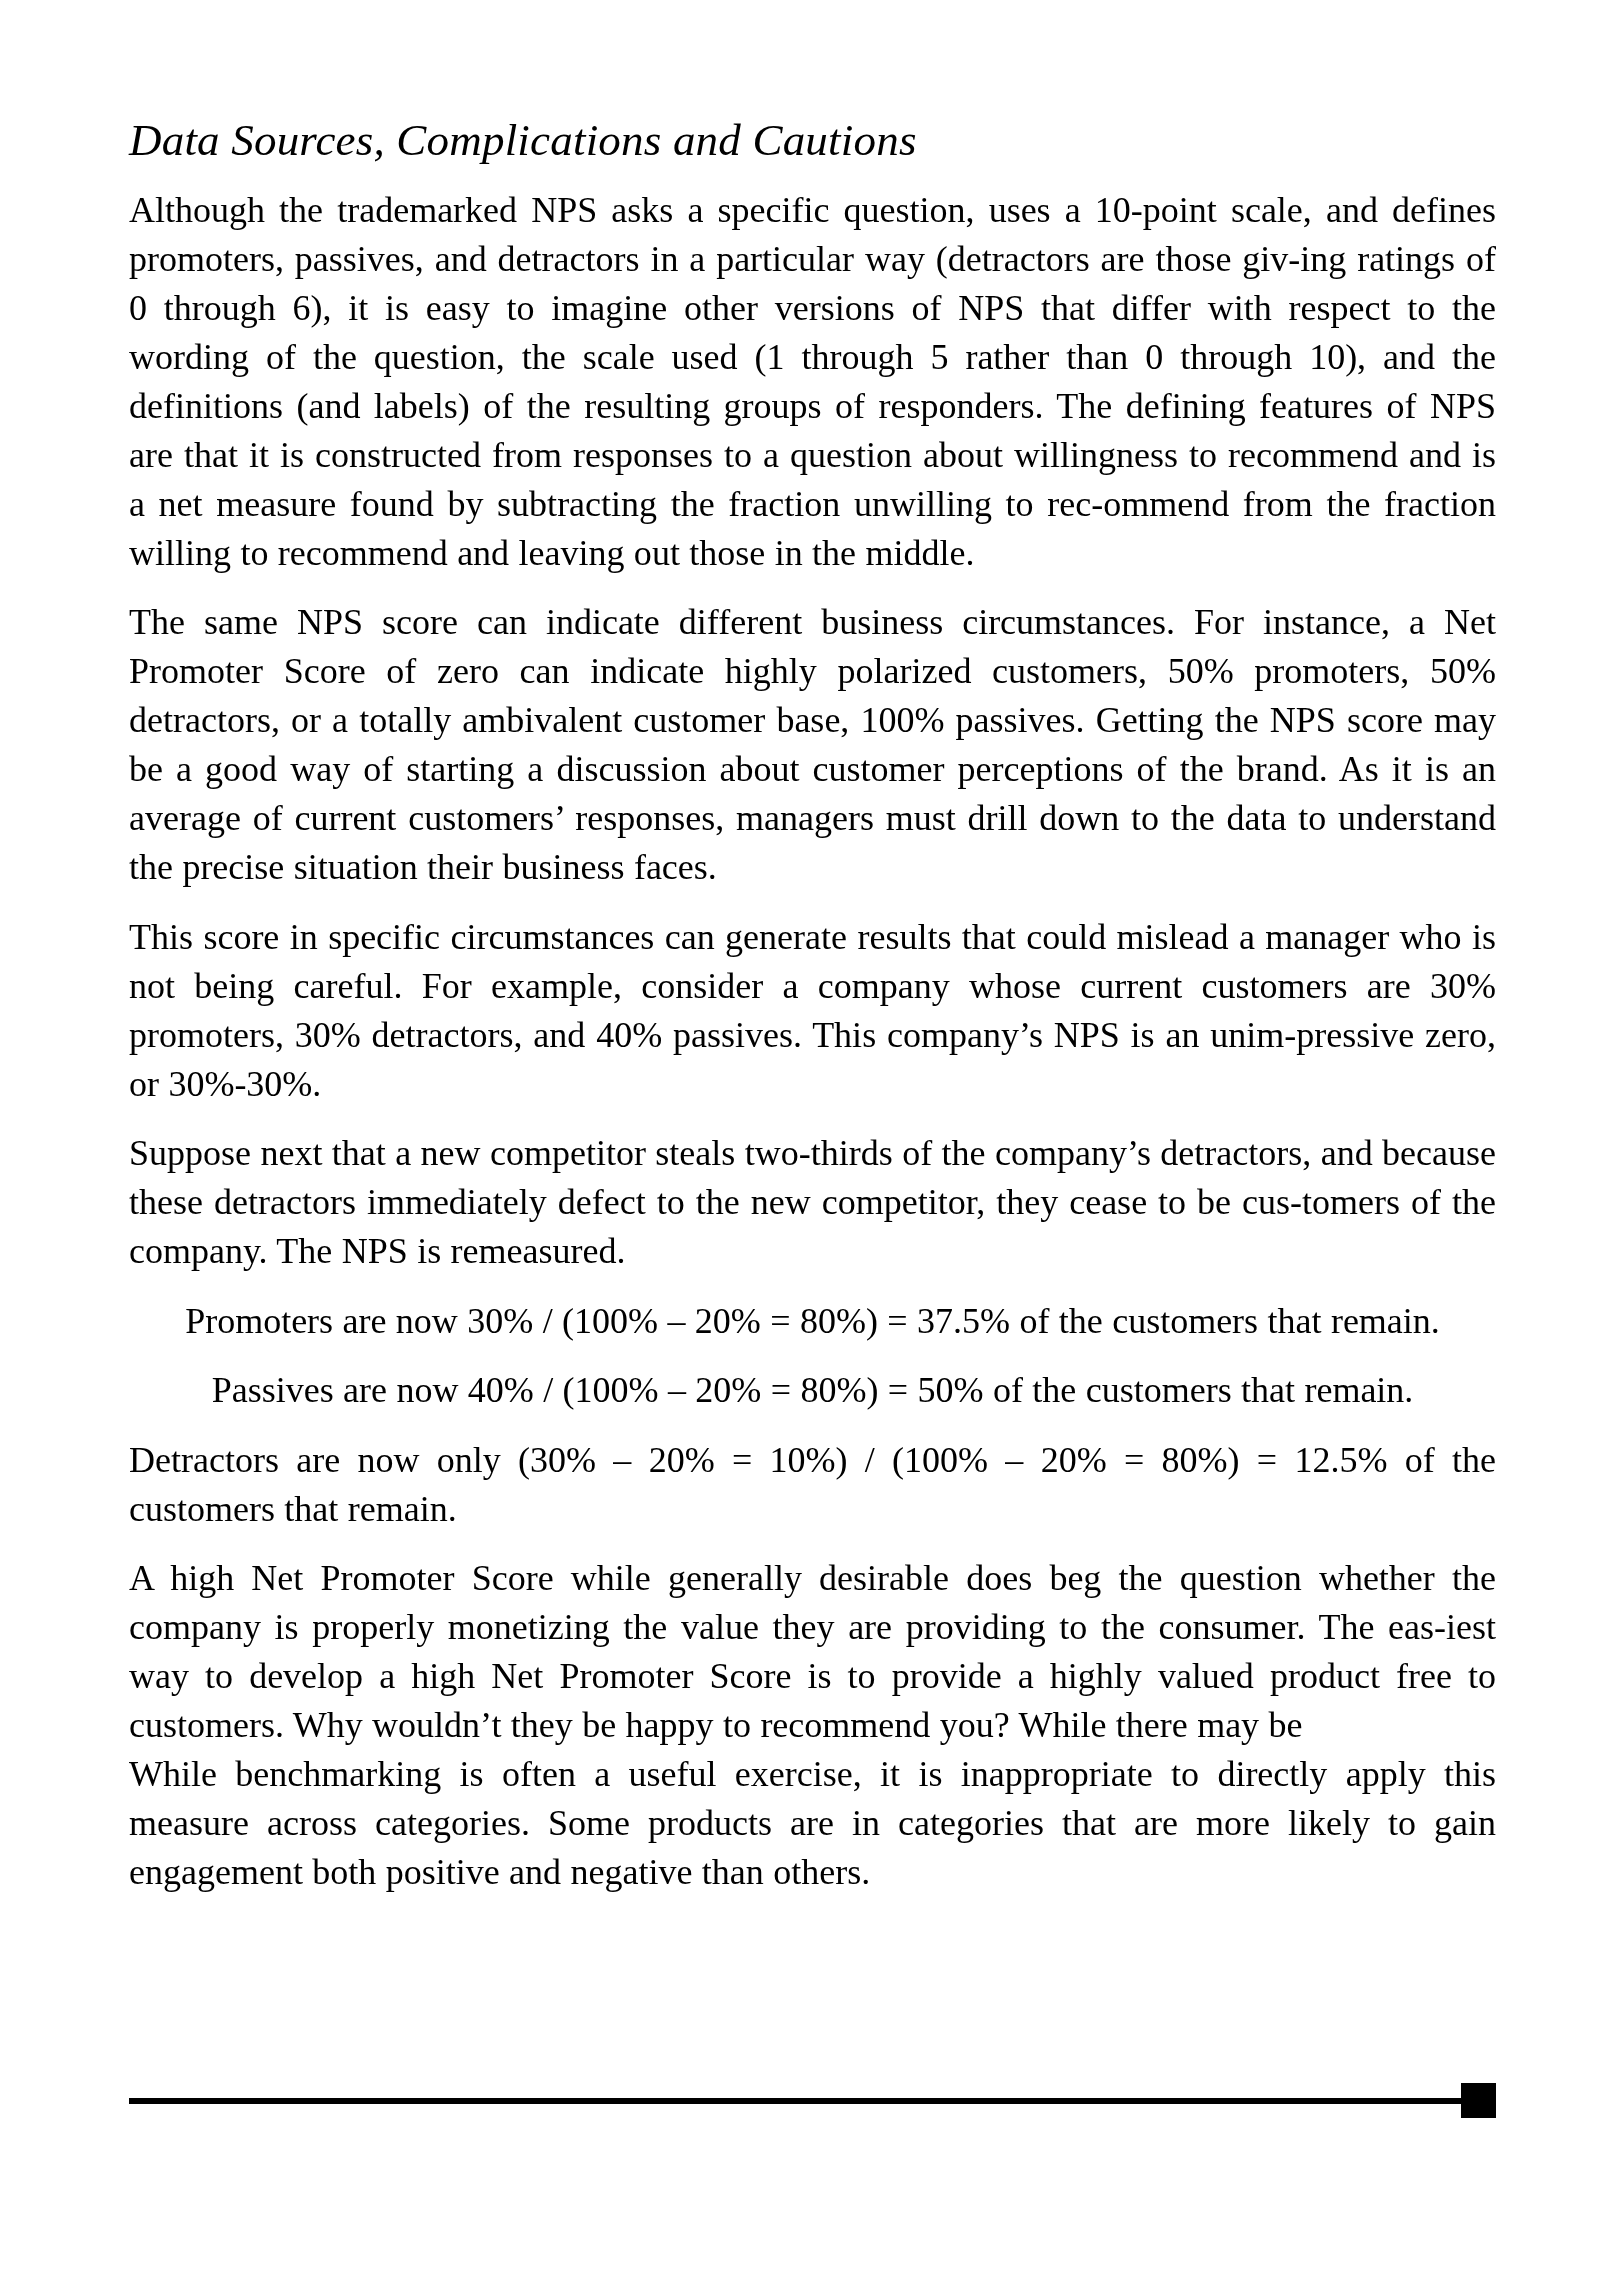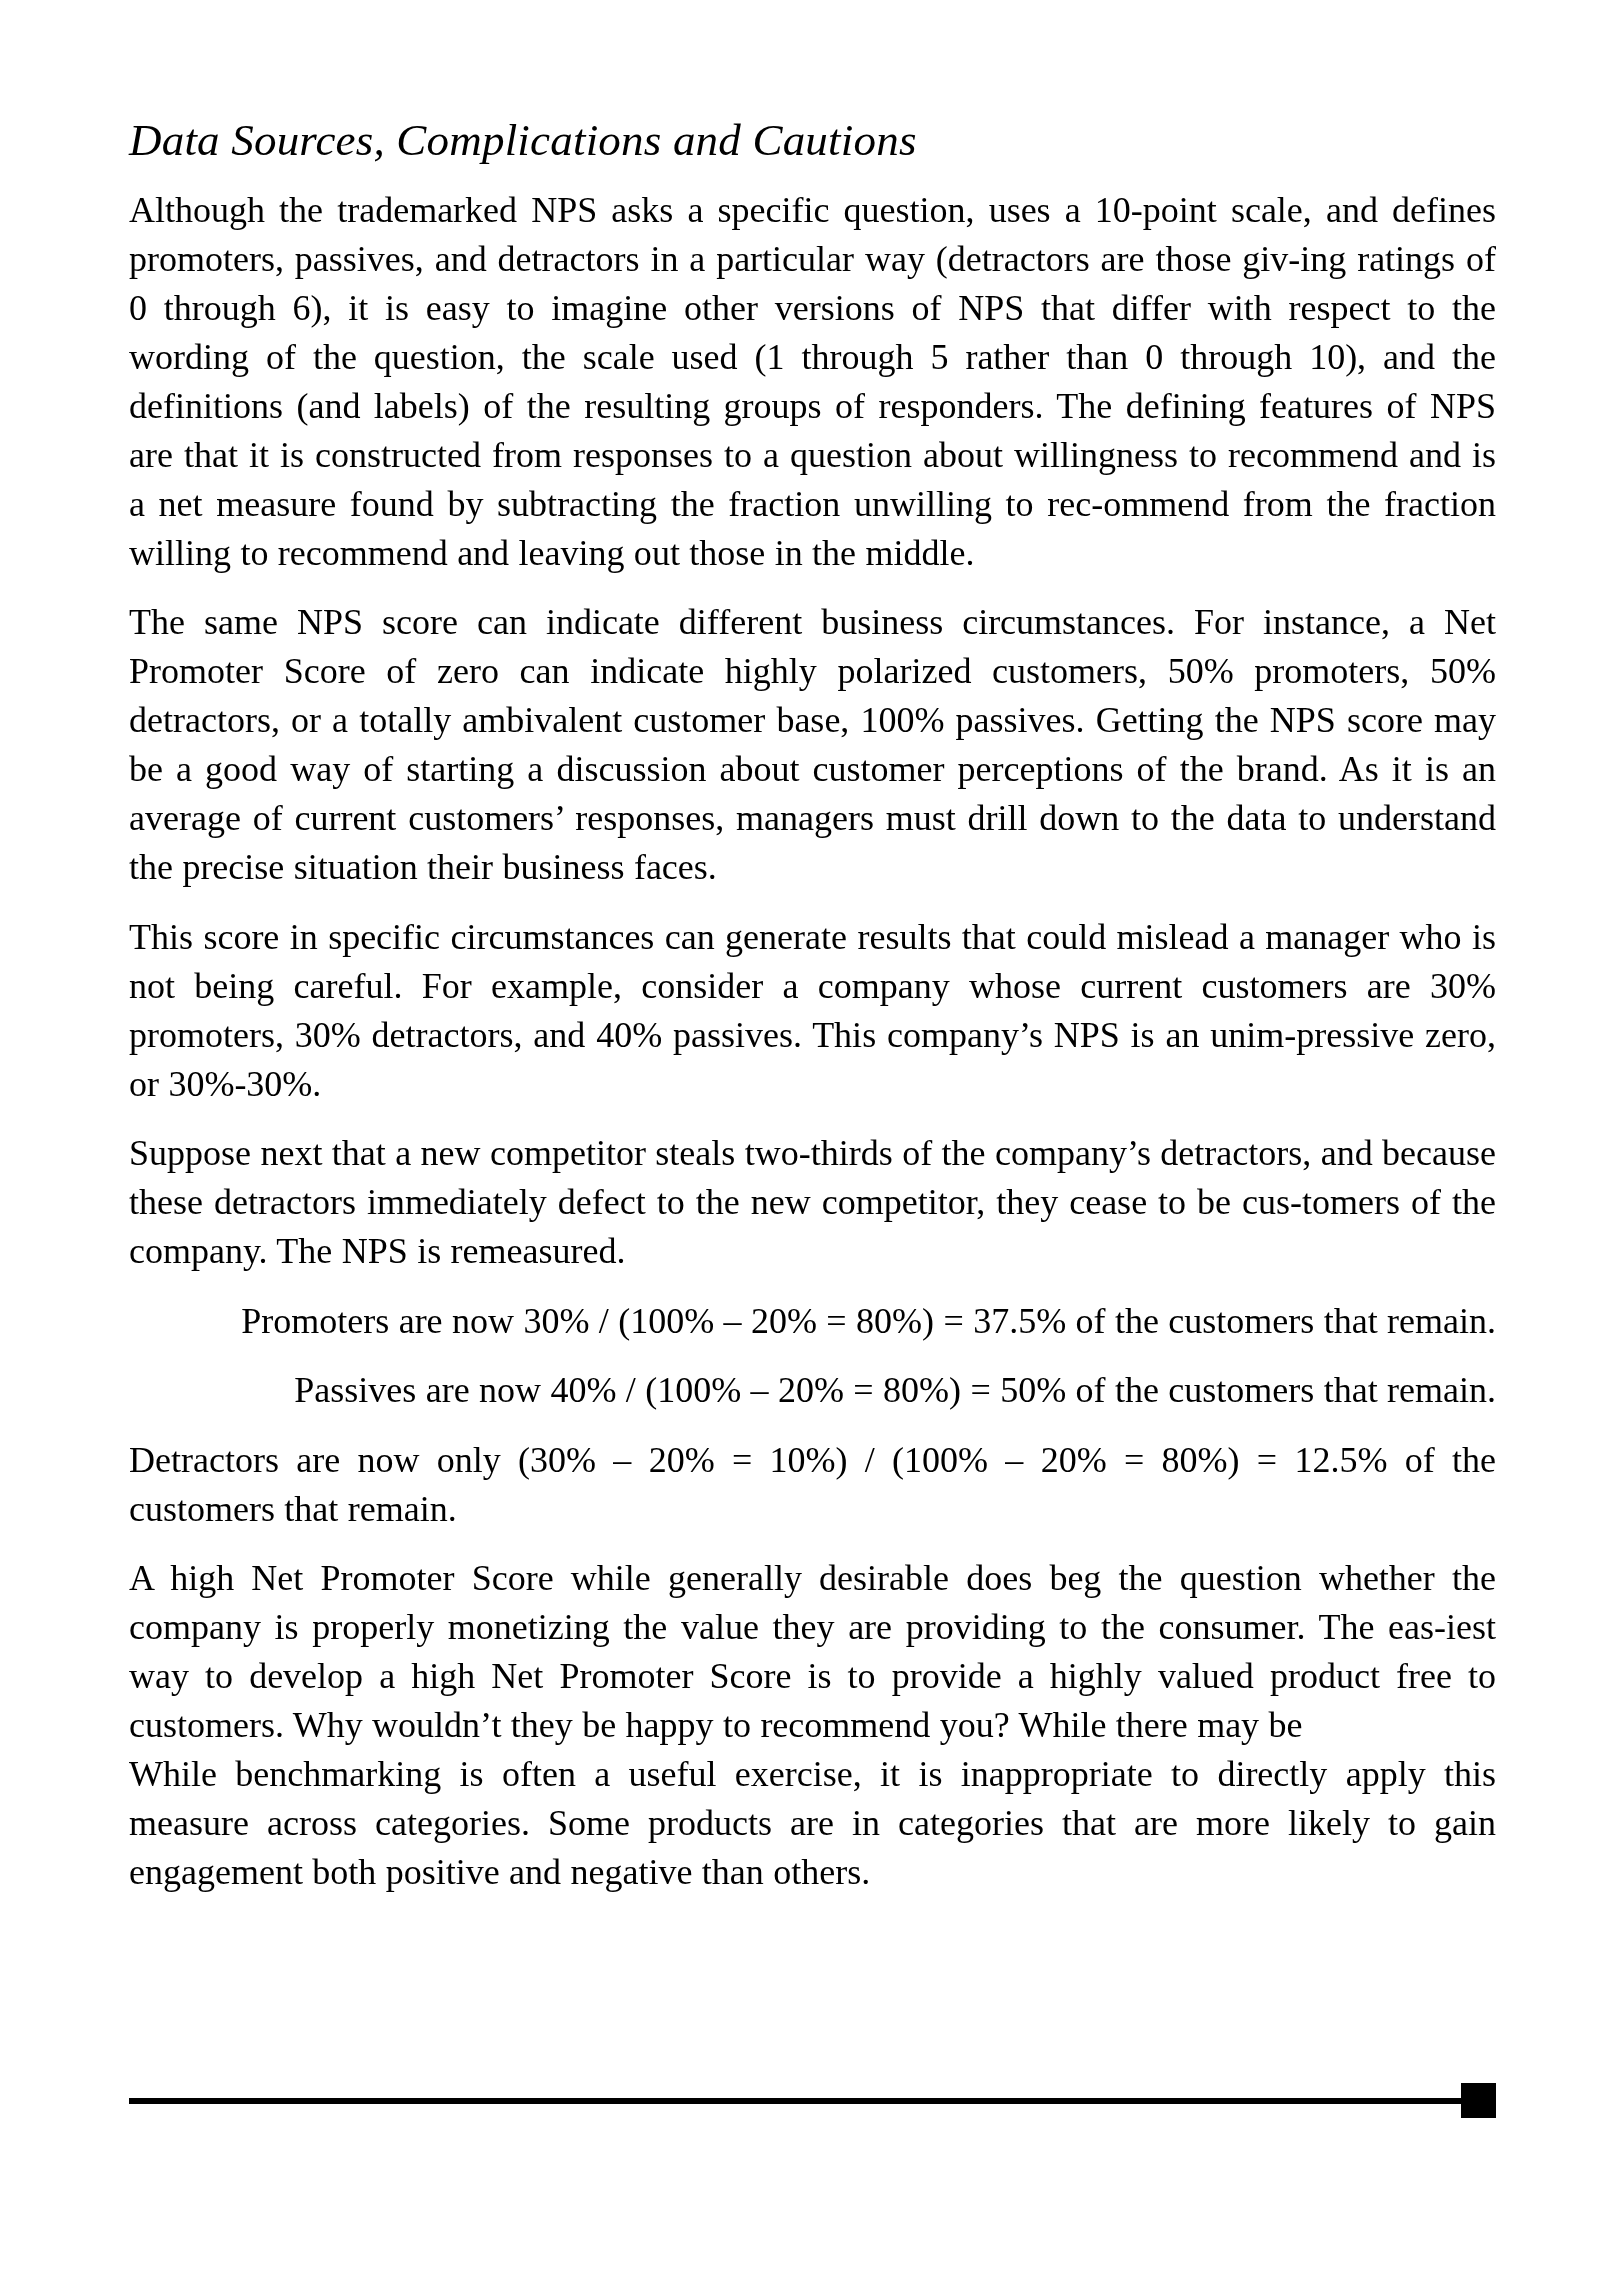--- a/index.html
+++ b/index.html
@@ -42,21 +42,21 @@
     text-align: justify;
     text-justify: inter-word;
     margin: 0 0 20.5px 0;
     hyphens: manual;
     word-spacing: 0.4px;
   }
   p.body-paragraph.last {
     margin-bottom: 0;
   }
   p.stat-line {
-    text-align: right;
+    text-align: center;
   }
   .footer-rule-wrap {
     position: absolute;
     left: 129px;
     top: 2090px;
     width: 1367px;
     height: 24px;
   }
   .footer-rule {
     position: absolute;

